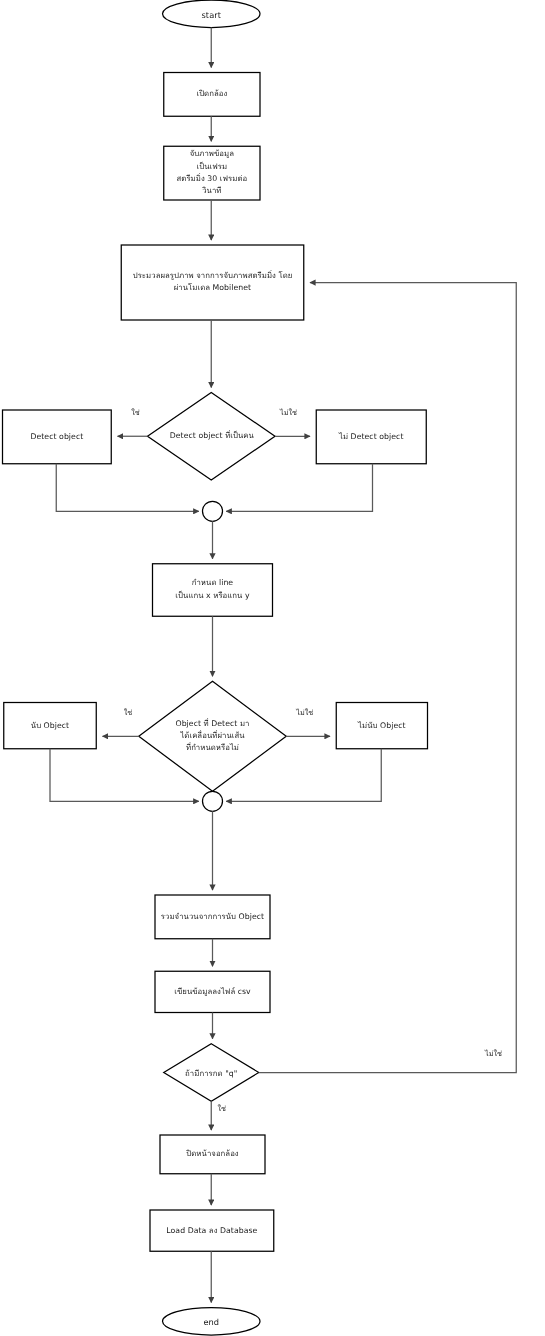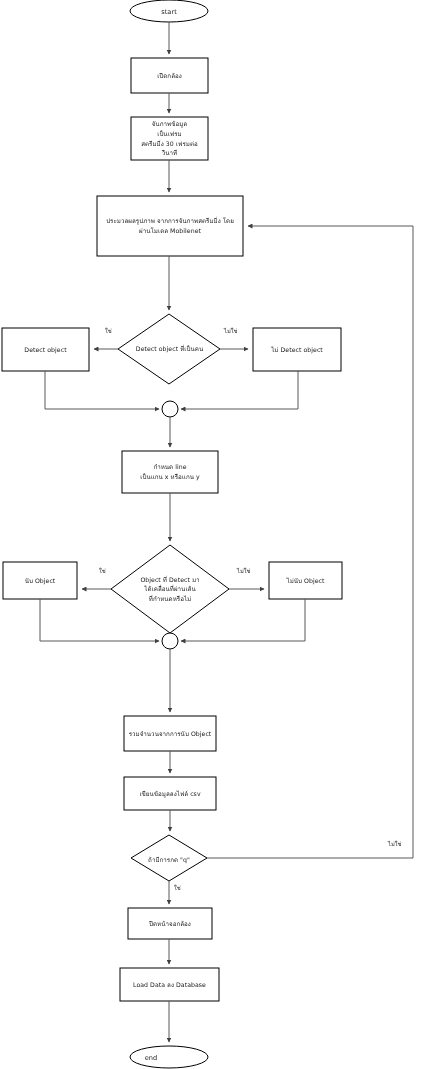--- a/index.html
+++ b/index.html
@@ -186,21 +186,21 @@
   <div class="node-label" style="left:124px; top:716px; width:92px; height:35px;">รวมจำนวนจากการนับ Object</div>
 
   <div class="node-label" style="left:124px; top:777px; width:92px; height:33px;">เขียนข้อมูลลงไฟล์ csv</div>
 
   <div class="node-label" style="left:131px; top:848px; width:76px; height:20px;">ถ้ามีการกด "q"</div>
 
   <div class="node-label" style="left:128px; top:908px; width:84px; height:31px;">ปิดหน้าจอกล้อง</div>
 
   <div class="node-label" style="left:120px; top:968px; width:99px; height:33px;">Load Data ลง Database</div>
 
-  <div class="node-label terminal" style="left:112px; top:1046px; width:78px; height:22px;">end</div>
+  <div class="node-label terminal" style="left:130px; top:1046px; width:78px; height:22px;">end</div>
 
   <div class="edge-label" style="left:105px; top:329px;">ใช่</div>
 
   <div class="edge-label" style="left:224px; top:329px;">ไม่ใช่</div>
 
   <div class="edge-label" style="left:99px; top:569px;">ใช่</div>
 
   <div class="edge-label" style="left:237px; top:569px;">ไม่ใช่</div>
 
   <div class="edge-label" style="left:174px; top:886px;">ใช่</div>

